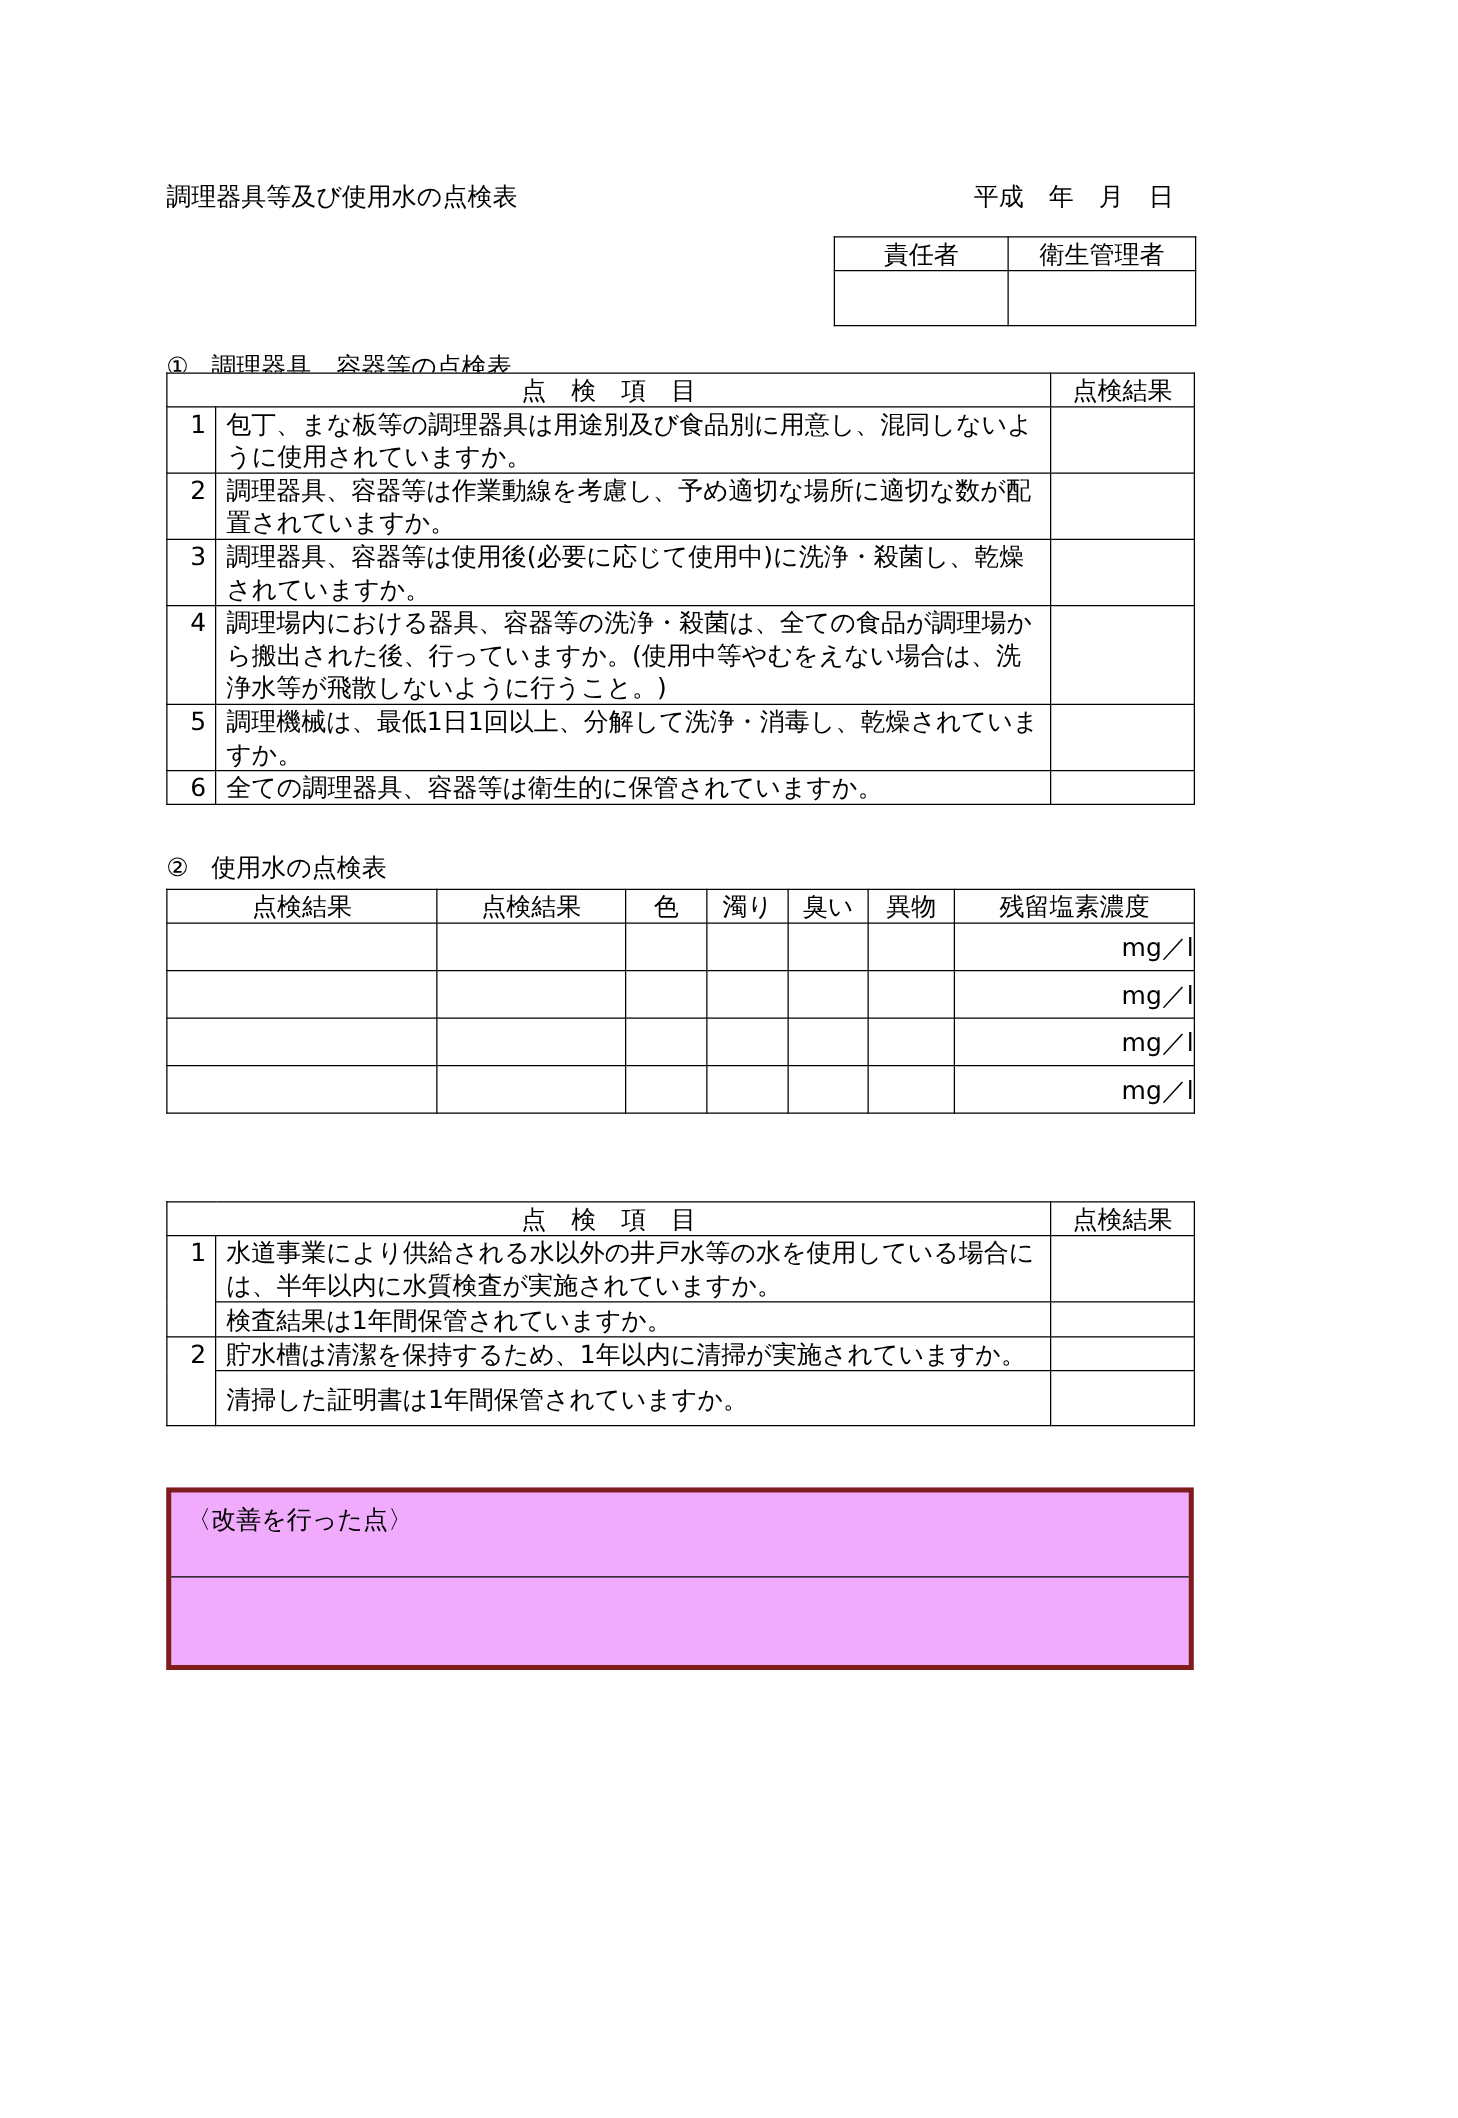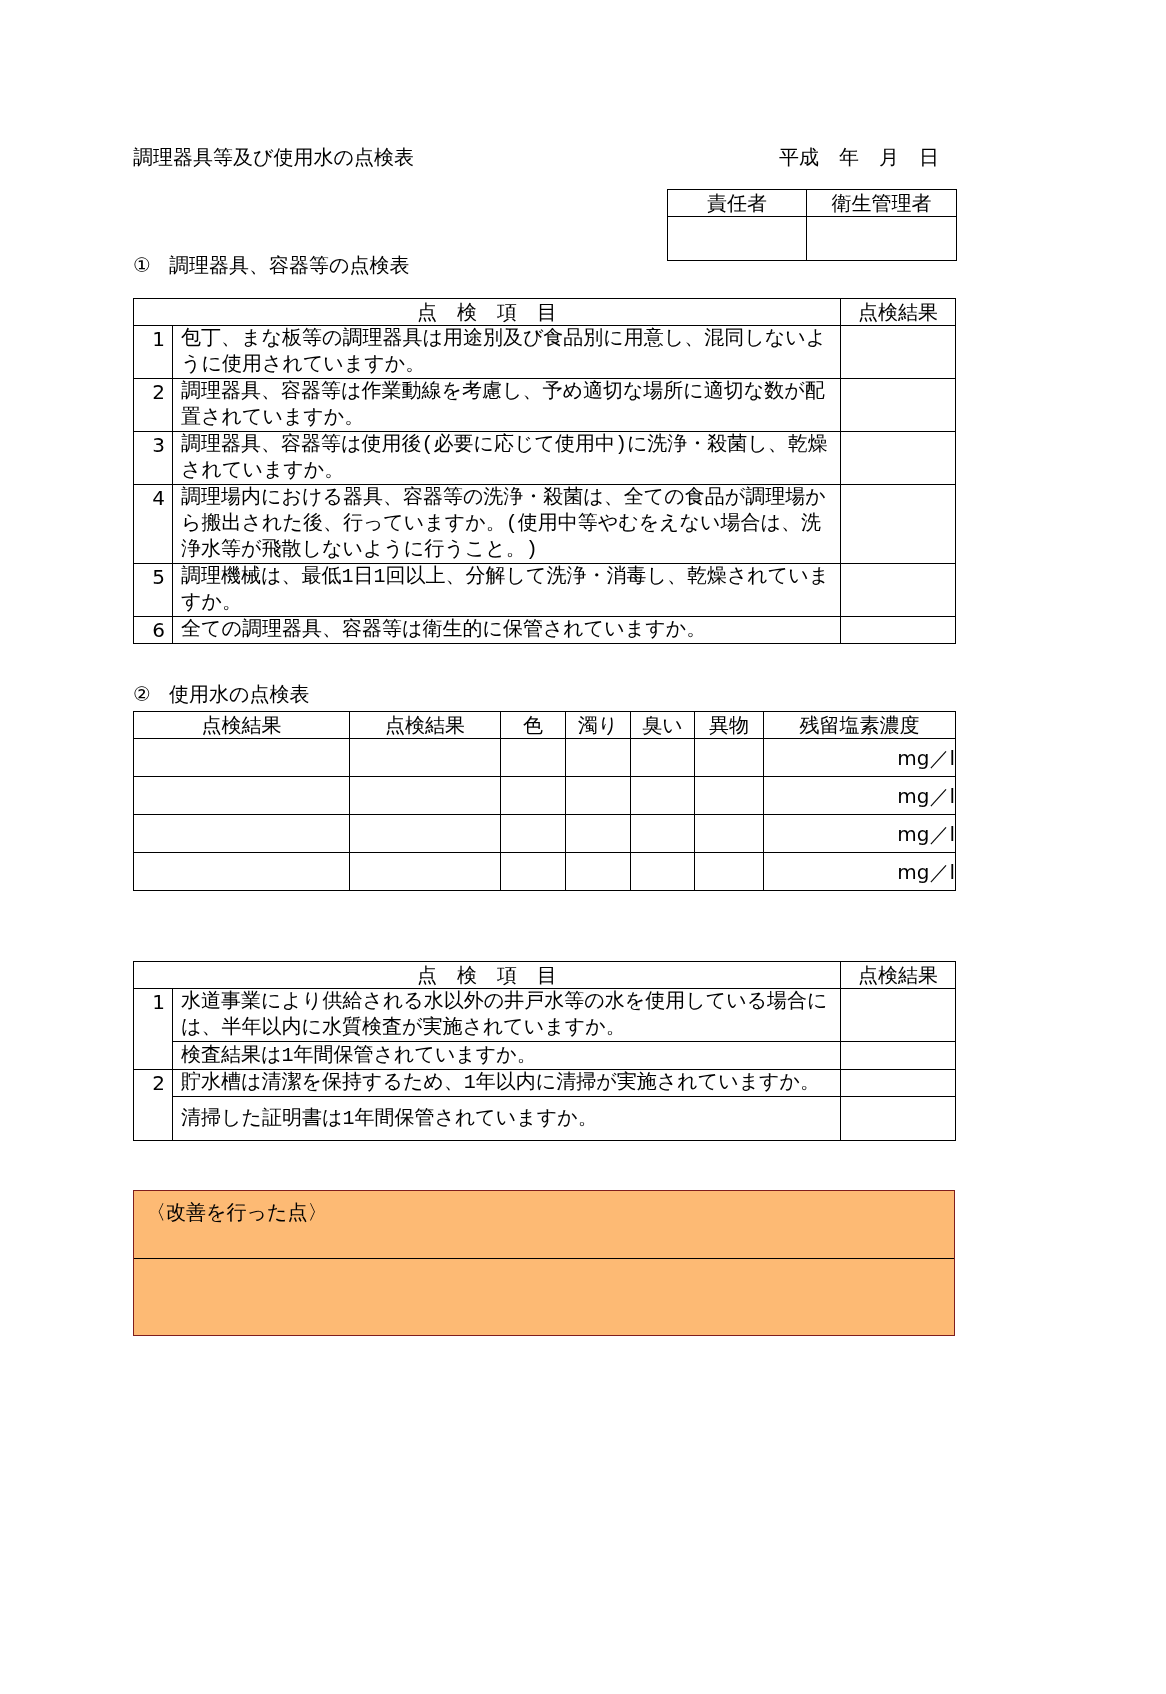--- a/index.html
+++ b/index.html
@@ -24,26 +24,26 @@
   table.grid td, table.grid th,
   table.sig td, table.sig th {
     border:1px solid #000000;
     font-weight:normal;
     font-size:20px;
     line-height:26px;
     overflow:hidden;
   }
   .c { vertical-align:middle; }
   .no { text-align:right; padding-right:7px; vertical-align:top; }
-  .q  { padding:0 8px; vertical-align:top;font-family:Liberation Mono, monospace; }
+  .q  { padding:0 8px; vertical-align:top; }
   .mid { vertical-align:middle; }
   .res { }
   .unit { text-align:right; padding-right:0; vertical-align:middle; }
   .heading span.hgap { margin-left:18px; }
-  .notesbox { border:1px solid #7f1d1d; background:#fdba74; }
+  .notesbox { border:4px solid #7f1d1d; background:#f0abfc; }
   .note-top { height:68px; border-bottom:1px solid #000000; padding:8px 12px; }
   .note-bottom { height:76px; padding:8px 12px; }
 </style>
 </head>
 <body>
 
 <div class="page">
 
   <div class="abs" style="left:133px; top:144px;">調理器具等及び使用水の点検表</div>
   <div class="abs" style="left:779px; top:144px;">平成　年　月　日</div>
@@ -58,21 +58,21 @@
       <th class="c" style="height:27px;">責任者</th>
       <th class="c">衛生管理者</th>
     </tr>
     <tr>
       <td style="height:44px;"></td>
       <td></td>
     </tr>
   </tbody>
     </table>
 
-  <div class="abs heading" style="left:133px; top:252px;">
+  <div class="abs heading" style="left:133px; top:280px;">
     <span>①</span><span class="hgap">調理器具、容器等の点検表</span>
   </div>
 
   <table class="abs grid" style="left:133px; top:298px; width:822px;">
     <colgroup>
         <col style="width:39px">
         <col style="width:668px">
         <col style="width:115px">
       </colgroup>
     <tbody>

